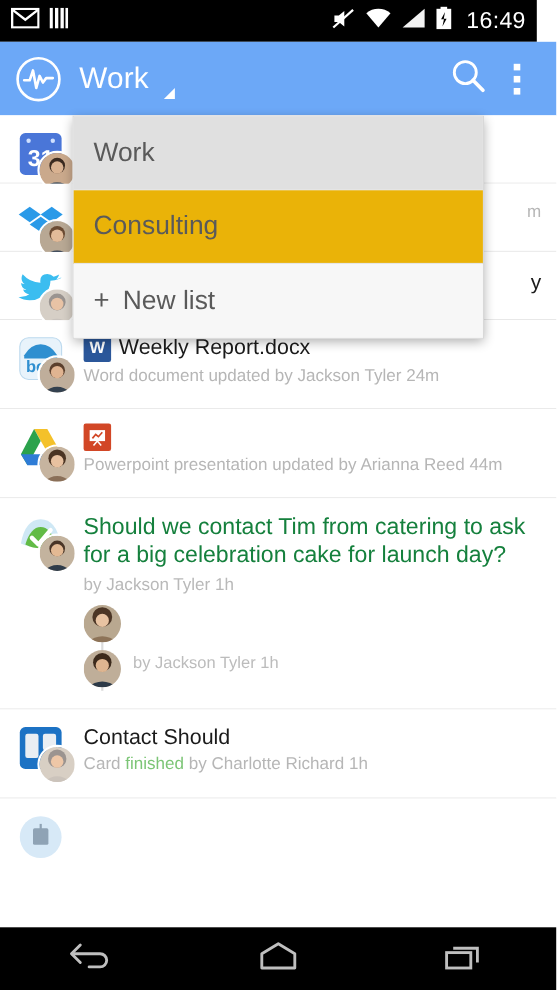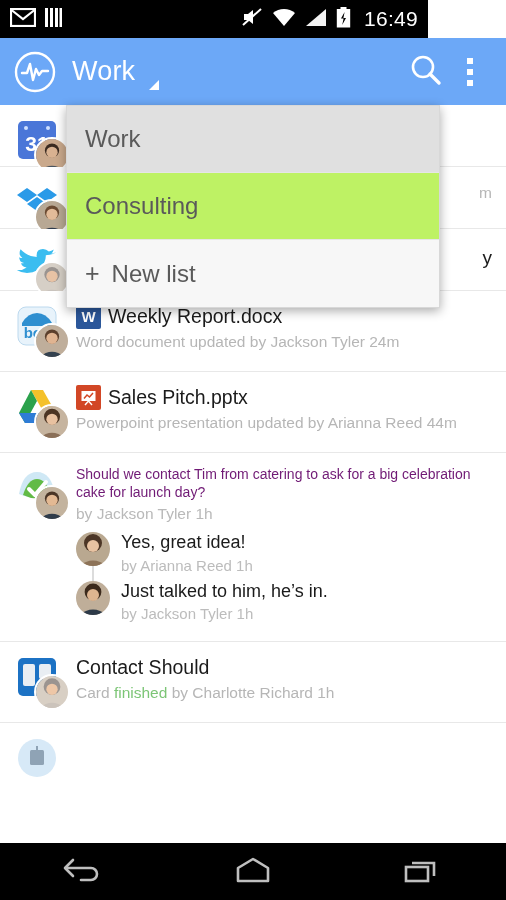--- a/index.html
+++ b/index.html
@@ -6,21 +6,21 @@
   html, body {
     width:506px; height:900px;
     font-family:"Liberation Sans", sans-serif;
     background:#ffffff;
     overflow:hidden;
   }
   #device { position:relative; width:506px; height:900px; background:#fff; overflow:hidden; }
 
   
   .statusbar{
-    position:absolute; top:0; left:0; width:428px; height:38px;
+    position:absolute; top:0; left:0; width:488px; height:38px;
     background:#000; color:#fff; display:flex; align-items:center;
     padding:0 10px;
   }
   .sb-left{ display:flex; align-items:center; gap:9px; }
   .sb-right{ margin-left:auto; display:flex; align-items:center; gap:9px; }
   .sb-time{ color:#fff; font-size:21px; letter-spacing:.3px; margin-left:4px; }
 
   
   .appbar{
     position:absolute; top:38px; left:0; width:506px; height:67px;
@@ -50,21 +50,21 @@
   .src-ico{ position:absolute; left:4px; top:2px; width:42px; height:42px; }
   .ov-avatar{
     position:absolute; right:0px; bottom:0px; width:36px;height:36px;border-radius:50%;
     border:2px solid #fff; overflow:hidden;
   }
   .rowbody{ flex:1 1 auto; padding-left:6px; padding-top:1px; min-width:0; }
   .title-line{ display:flex; align-items:center; gap:7px; }
   .r-title{ font-size:19.5px; color:#1b1b1b; line-height:1.25; }
   .r-sub{ font-size:15.5px; color:#b6b6b6; line-height:1.33; margin-top:3px; }
   .r-sub .hl{ color:#7cc576;margin-top:14px; }
-  .q-text{ font-size:14px; color:#701a75; line-height:1.26; }
+  .q-text{ font-size:21px; color:#15803d; line-height:1.26; }
   .q-by{ font-size:15.5px; color:#b9b9b9; margin-top:4px; }
 
   .replies{ margin-top:9px; position:relative; }
   .reply{ display:flex; gap:11px; margin-bottom:7px; position:relative; }
   .reply .av{ width:34px;height:34px;border-radius:50%;overflow:hidden; flex:0 0 34px; position:relative; z-index:2;}
   .reply-txt .rt{ font-size:18px;color:#1b1b1b; line-height:1.2; }
   .reply-txt .rb{ font-size:15px;color:#bcbcbc; margin-top:3px; }
   .thread-line{ position:absolute; left:16px; top:30px; width:2px; height:48px; background:#dcdcdc; z-index:1;}
 
   
@@ -72,21 +72,21 @@
          flex:0 0 25px; color:#fff; font-size:15px; font-weight:bold; }
 
   
   .menu{
     position:absolute; left:66px; top:105px; width:374px;
     background:#fafafa; border:1px solid #d8d8d8;
     box-shadow:0 3px 10px rgba(0,0,0,.33); z-index:50;
   }
   .menu-item{
     height:67px; display:flex; align-items:center; padding:0 18px;
-    font-size:24px; color:#5a5a5a; border-bottom:1px solid #e6e6e6; background:#bef264;
+    font-size:24px; color:#5a5a5a; border-bottom:1px solid #e6e6e6; background:#eab308;
   }
   .menu-item.sel{ background:#e0e0e0; }
   .menu-item.newlist{ background:#f7f7f7; border-bottom:none; color:#5a5a5a; }
   .menu-item.newlist .plus{ font-size:25px; margin-right:12px; color:#5a5a5a; }
 
   
   .navbar{
     position:absolute; bottom:0; left:0; width:506px; height:57px; background:#000;
     display:flex; align-items:center; justify-content:space-around;
   }
@@ -293,21 +293,20 @@
       </div>
       <div class="rowbody">
         <div class="title-line">
           <span class="chip" style="background:#D24726">
             <svg width="17" height="17" viewBox="0 0 17 17">
               <rect x="1.5" y="2" width="14" height="10" fill="#fff"></rect>
               <path d="M8.5 12 L5 16 M8.5 12 L12 16" stroke="#fff" stroke-width="1.4"></path>
               <polyline points="4,9.5 7,6 9.5,8 13,4" fill="none" stroke="#D24726" stroke-width="1.5"></polyline>
             </svg>
           </span>
-          <span class="r-title">Sales Pitch.pptx</span>
         </div>
         <div class="r-sub">Powerpoint presentation updated by Arianna Reed 44m</div>
       </div>
     </div>
 
     <div class="row">
       <div class="src">
         <span class="src-ico">
           <svg width="42" height="42" viewBox="0 0 42 42">
             <path d="M3 27 q4 -22 18 -22 q14 0 18 22 q-18 8 -36 0 z" fill="#cfe8f5"></path>
@@ -331,36 +330,31 @@
           <div class="thread-line"></div>
           <div class="reply">
             <span class="av">
               <svg class="avatar-img" viewBox="0 0 34 34">
                   <rect width="34" height="34" fill="#b9a890"></rect>
                   <circle cx="17" cy="11" r="9" fill="#4c3626"></circle>
                   <circle cx="17" cy="14" r="6" fill="#e8c3a2"></circle>
                   <path d="M3 34 q14 -11 28 0 z" fill="#8d7358"></path>
                 </svg>
             </span>
-            <div class="reply-txt">
-              <div class="rt">Yes, great idea!</div>
-              <div class="rb">by Arianna Reed 1h</div>
-            </div>
           </div>
           <div class="reply">
             <span class="av">
               <svg class="avatar-img" viewBox="0 0 34 34">
                   <rect width="34" height="34" fill="#bfae99"></rect>
                   <circle cx="17" cy="11" r="8.4" fill="#3c2a1c"></circle>
                   <circle cx="17" cy="14" r="6" fill="#deb590"></circle>
                   <path d="M3 34 q14 -11 28 0 z" fill="#2d3a48"></path>
                 </svg>
             </span>
             <div class="reply-txt">
-              <div class="rt">Just talked to him, he’s in.</div>
               <div class="rb">by Jackson Tyler 1h</div>
             </div>
           </div>
         </div>
       </div>
     </div>
 
     <div class="row">
       <div class="src">
         <span class="src-ico">

